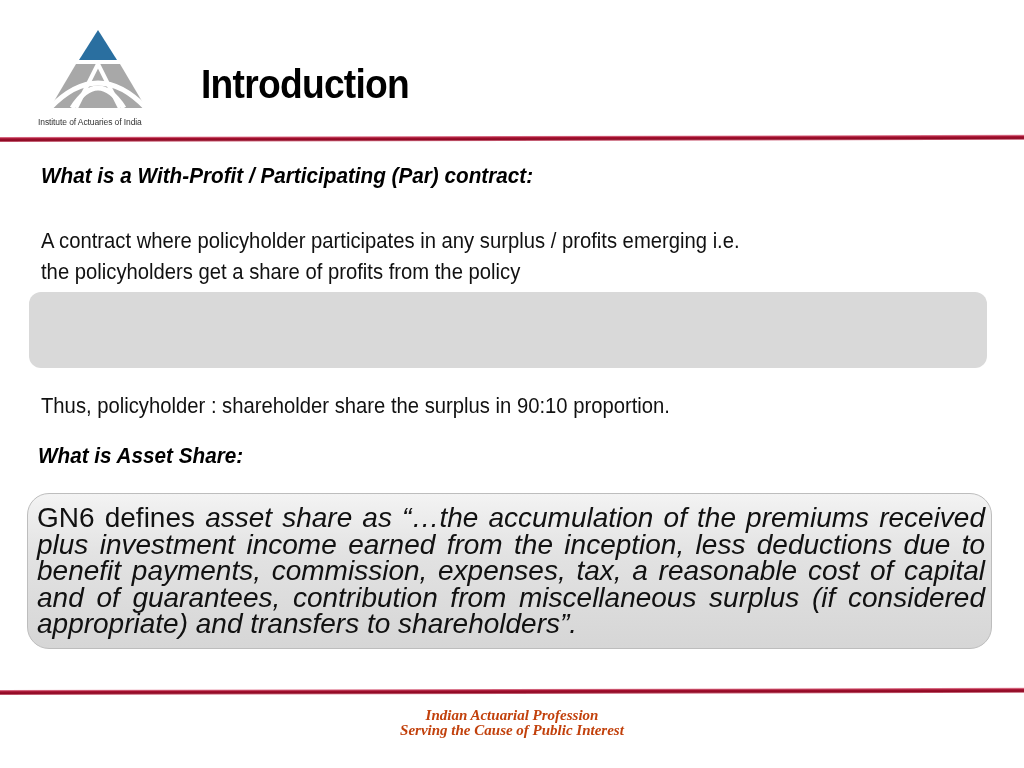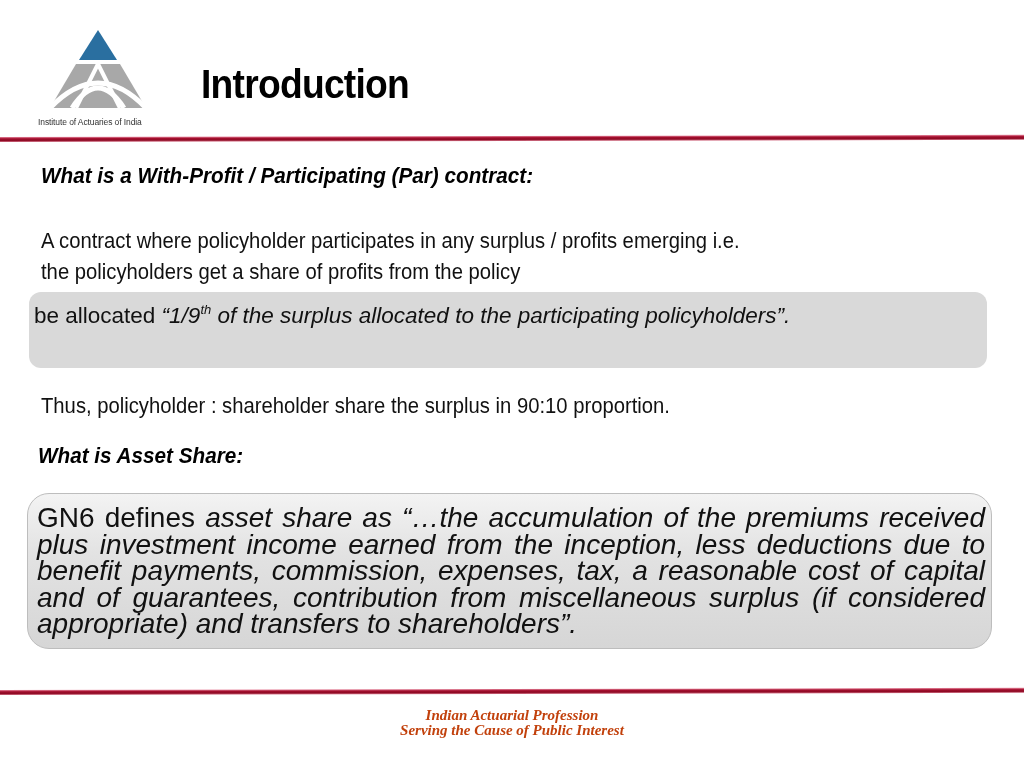--- a/index.html
+++ b/index.html
@@ -60,21 +60,20 @@
 
 <div class="abs h-italic h1 condensed">What is a With-Profit / Participating (Par) contract:</div>
 
 <div class="abs para1 condensed">
   <div>A contract where policyholder participates in any surplus / profits emerging i.e.</div>
   <div>the policyholders get a share of profits from the policy</div>
 </div>
 
 <div class="abs box1"></div>
 <div class="abs box1-text">
-  <div><span>be allocated </span><i><span>“1/9</span><sup>th</sup><span> of the surplus allocated to the participating policyholders”.</span></i></div>
 </div>
 
 <div class="abs para2 condensed">Thus, policyholder : shareholder share the surplus in 90:10 proportion.</div>
 
 <div class="abs h-italic h2 condensed">What is Asset Share:</div>
 
 <div class="abs box2"></div>
 <div class="abs box2-text"><span>GN6 defines </span><i>asset share as “…the accumulation of the premiums received plus investment income earned from the inception, less deductions due to benefit payments, commission, expenses, tax, a reasonable cost of capital and of guarantees, contribution from miscellaneous surplus (if considered appropriate) and transfers to shareholders”.</i></div>
 
 <div class="abs rule bottom"></div>

